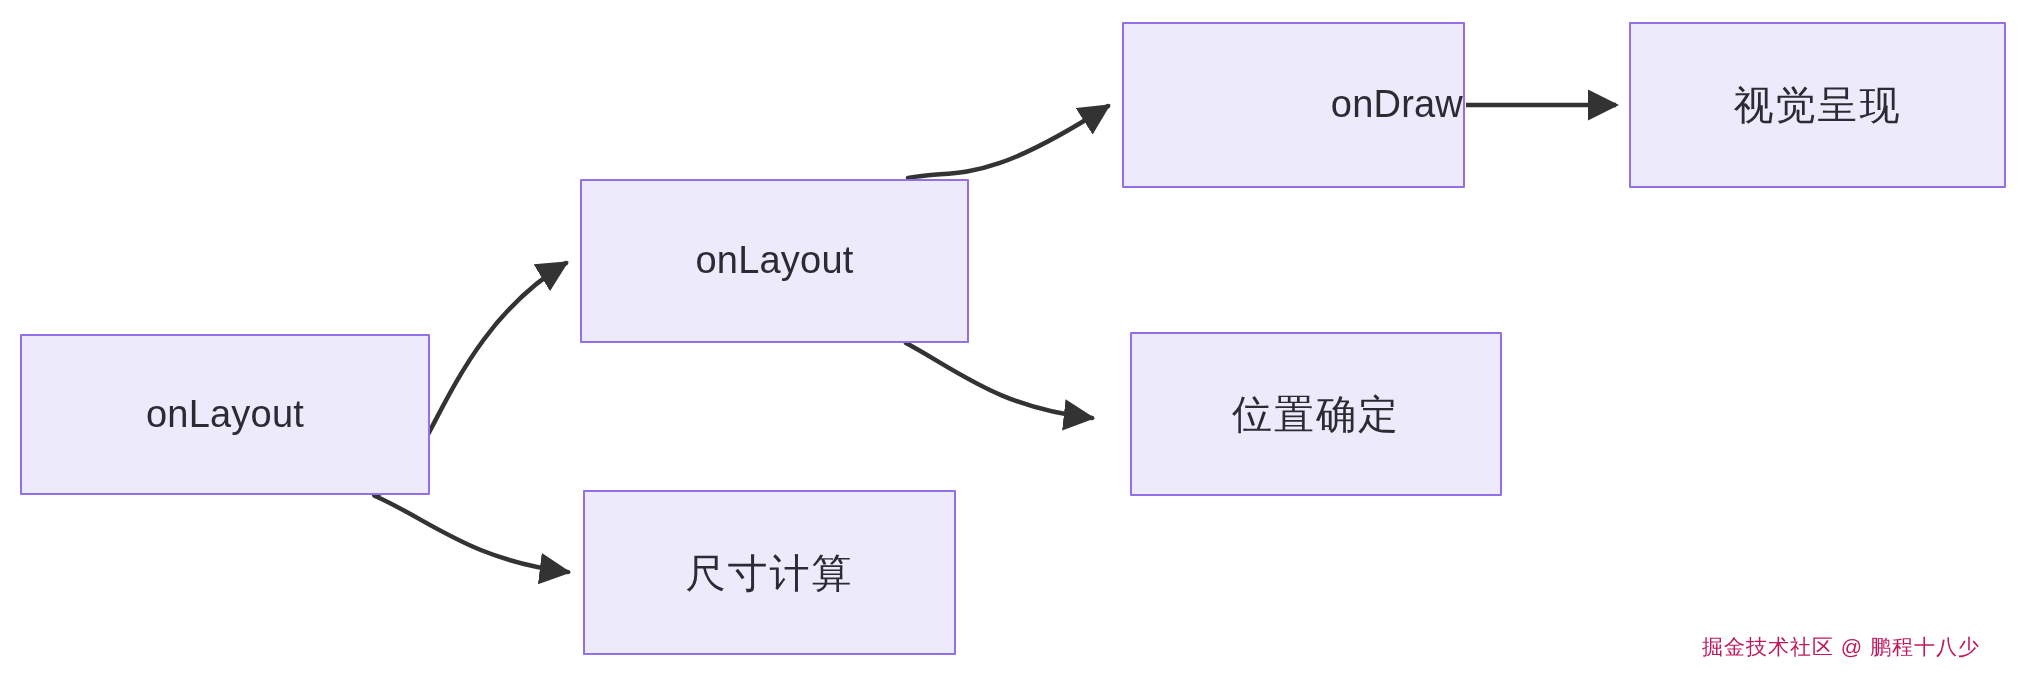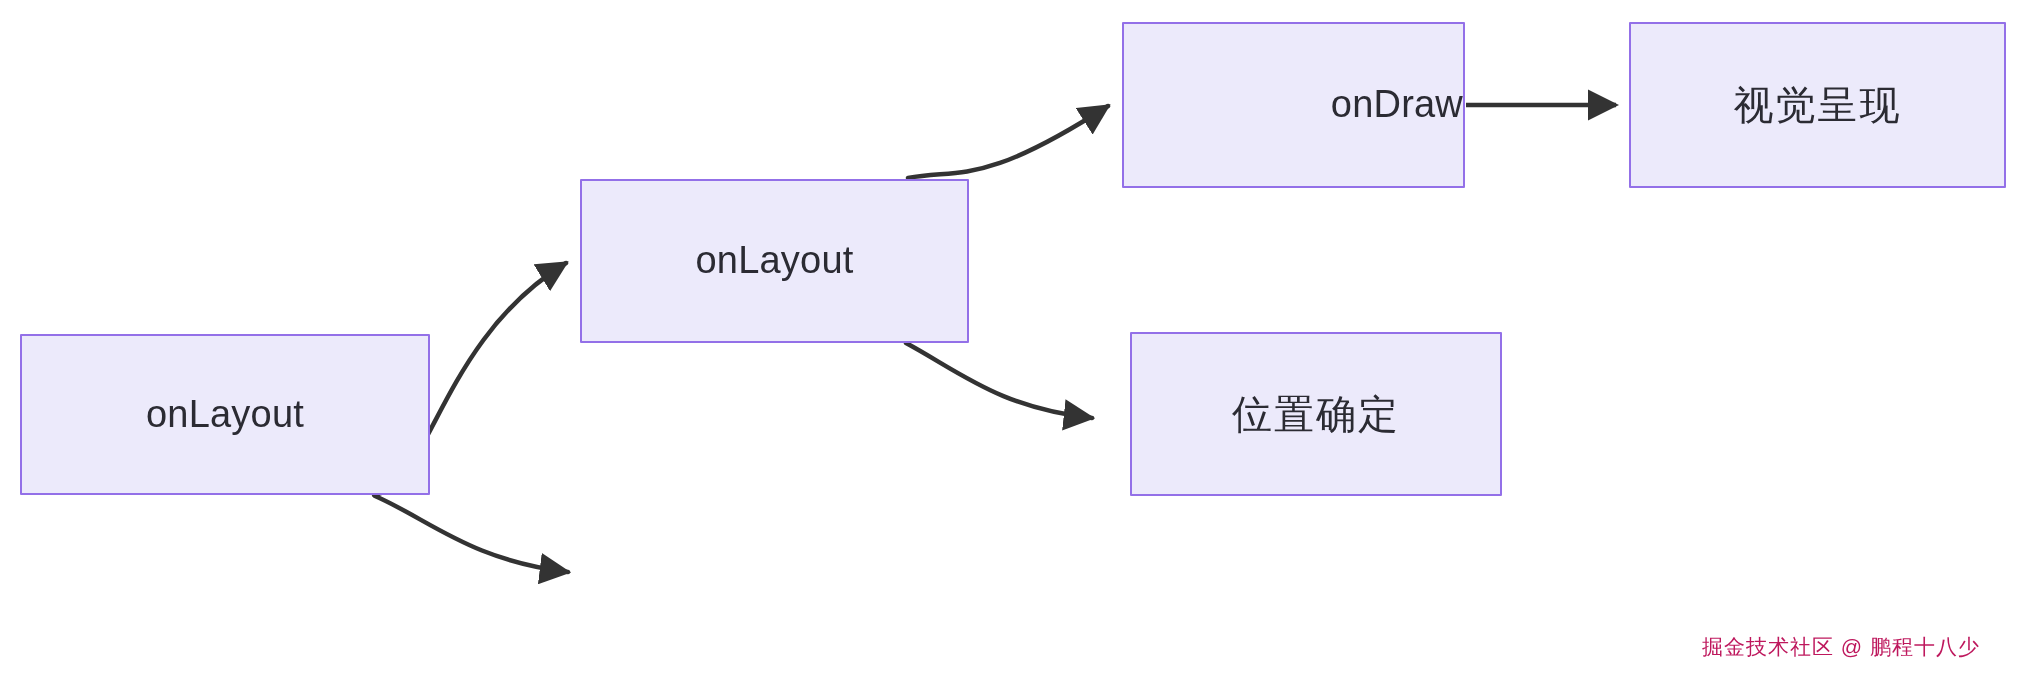--- a/index.html
+++ b/index.html
@@ -93,16 +93,19 @@
   </div>
 
   <div class="node" style="left: 1629px; top: 22px; width: 377px; height: 166px; background: rgb(236, 234, 251); border-color: rgb(147, 112, 232);">
     <span class="node-label cjk" style="color: rgb(43, 43, 51);">视觉呈现</span>
   </div>
 
   <div class="node" style="left: 1106px; top: 332px; width: 372px; height: 164px; background: rgb(236, 234, 251); border-color: rgb(147, 112, 232); margin-left: 24px;">
     <span class="node-label cjk" style="color: rgb(43, 43, 51);">位置确定</span>
   </div>
 
+  <div class="node" style="left: 583px; top: 490px; width: 373px; height: 165px; background: rgb(236, 234, 251); border-color: rgb(147, 112, 232);">
+    <span class="node-label cjk" style="color: rgb(43, 43, 51);">尺寸计算</span>
+  </div>
 
   <div class="watermark" style="left: 1702px; top: 633px; color: #be185d;">掘金技术社区 @ 鹏程十八少</div>
 
 </div>
 
 </body></html>

